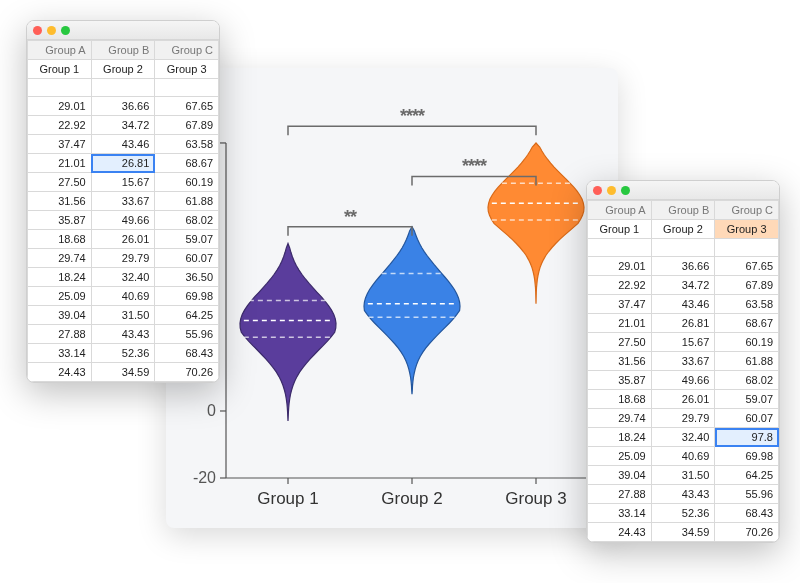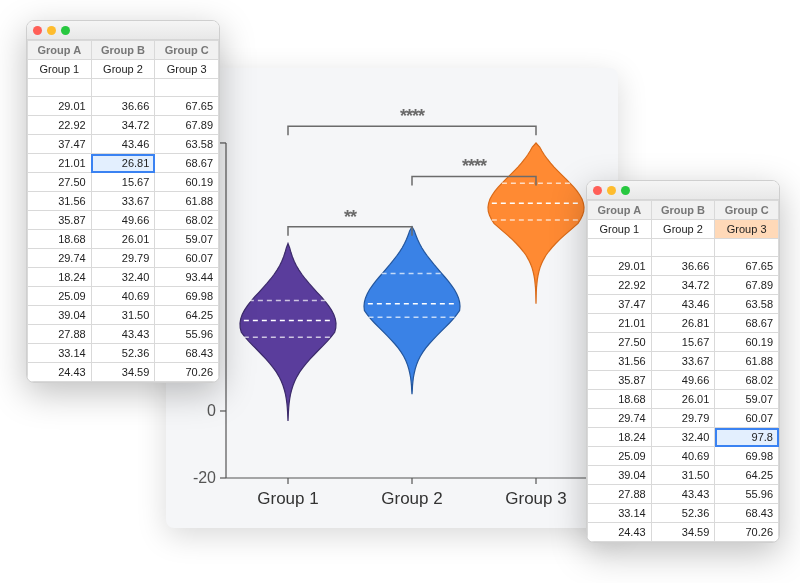--- a/index.html
+++ b/index.html
@@ -67,22 +67,22 @@
     border: 1px solid #d9d9d9;
     padding: 3px 5px;
     height: 18px;
     box-sizing: border-box;
     white-space: nowrap;
     overflow: hidden;
   }
   table.sheet th {
     background: #f1f1f1;
     color: #777;
-    font-weight: 700;
-    text-align: center;
+    font-weight: 400;
+    text-align: right;
   }
   table.sheet tr.subhead td {
     background: #fff;
     color: #222;
     font-weight: 500;
     text-align: center;
   }
   table.sheet tr.blank td {
     height: 18px;
   }
@@ -221,21 +221,21 @@
             <td class="num">59.07</td>
           </tr>
           <tr>
             <td class="num">29.74</td>
             <td class="num">29.79</td>
             <td class="num">60.07</td>
           </tr>
           <tr>
             <td class="num">18.24</td>
             <td class="num">32.40</td>
-            <td class="num">93.44</td>
+            <td class="num">36.50</td>
           </tr>
           <tr>
             <td class="num">25.09</td>
             <td class="num">40.69</td>
             <td class="num">69.98</td>
           </tr>
           <tr>
             <td class="num">39.04</td>
             <td class="num">31.50</td>
             <td class="num">64.25</td>

